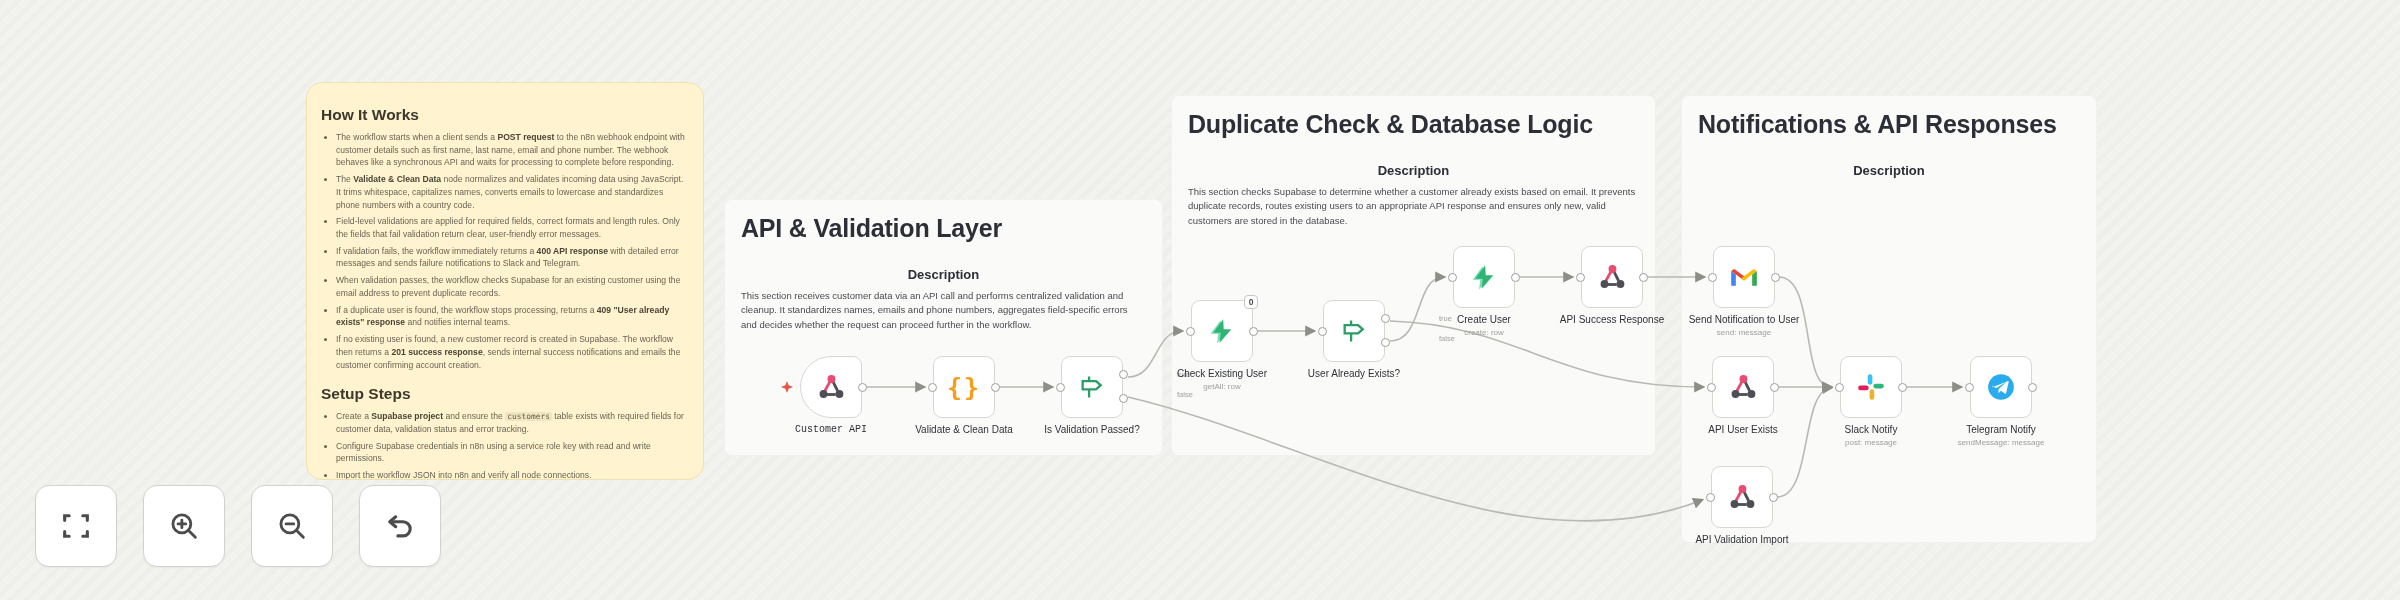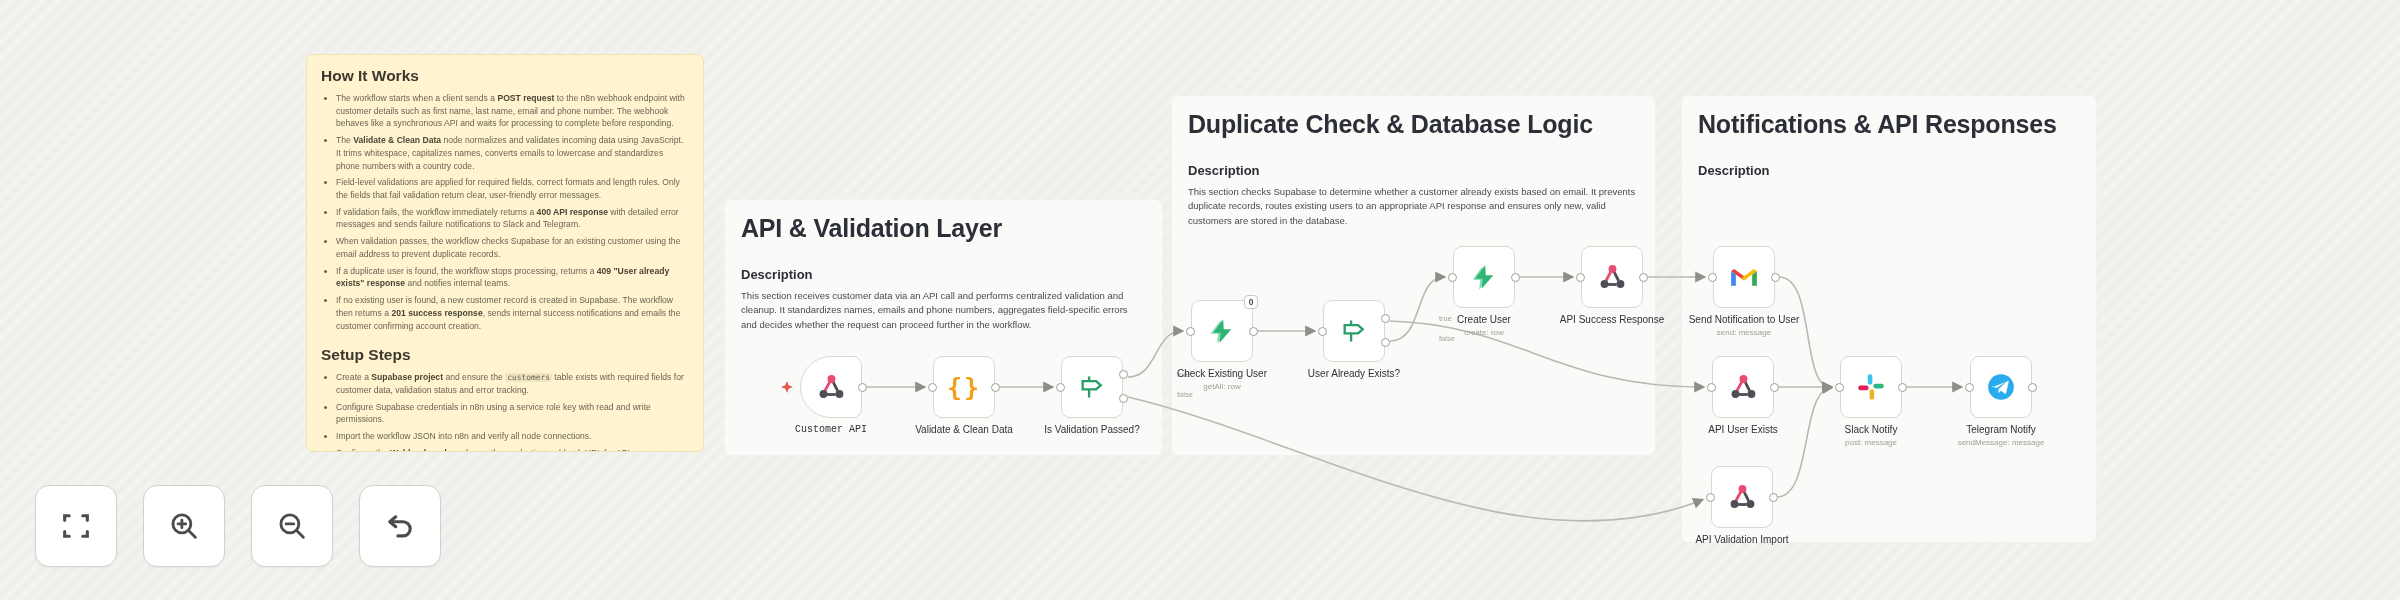--- a/index.html
+++ b/index.html
@@ -5,23 +5,23 @@
   * { margin:0; padding:0; box-sizing:border-box; }
   html,body { width:2400px; height:600px; font-family:"Liberation Sans", sans-serif; }
   body { position:relative; overflow:hidden;
     background:
       repeating-linear-gradient(135deg, rgba(0,0,0,0.016) 0 5px, transparent 5px 11px),
       #f2f2ef;
   }
   
   .panel { position:absolute; background:rgba(251,251,249,0.92); border:1px solid rgba(0,0,0,0.035); border-radius:8px; padding:14px 16px; }
   .panel-title { font-size:25px; font-weight:700; color:#2c2e38; letter-spacing:-0.2px; }
-  .desc-label { font-size:13px; font-weight:700; color:#2c2e38; margin-top:24px; }
+  .desc-label { font-size:13px; font-weight:700; color:#2c2e38; margin-top:24px;text-align:center; }
   .desc-body { font-size:9.5px; line-height:1.5; color:#4a4b52; margin-top:7px; }
-  .note-yellow { position:absolute; background:#fff4cf; border:1px solid #efe2ae; border-radius:7px; padding:12px 14px; overflow:hidden; }
+  .note-yellow { position:absolute; background:#fff4cf; border:1px solid #efe2ae; border-radius:16px; padding:23px 14px; overflow:hidden;margin-top:28px; }
   .note-heading { font-size:15.5px; font-weight:700; color:#3c382d; margin-bottom:7px; }
   .note-heading.second { margin-top:14px; }
   .note-list { list-style:disc; padding-left:15px; }
   .note-list li { font-size:8.6px; line-height:1.48; color:#6a6355; margin-bottom:4px; }
   .note-list li b { color:#4a4436; }
   .code-seg { font-family:"DejaVu Sans Mono", monospace; font-size:0.92em; background:rgba(0,0,0,0.06); border-radius:2px; padding:0 2px; color:#66604f; }
   
   .node { position:absolute; width:62px; height:62px; }
   .node-box { position:relative; width:62px; height:62px; background:#fff; border:1.5px solid #d8d8d3; border-radius:9px; display:flex; align-items:center; justify-content:center; }
   .node-box.trigger { border-radius:31px 9px 9px 31px; }

